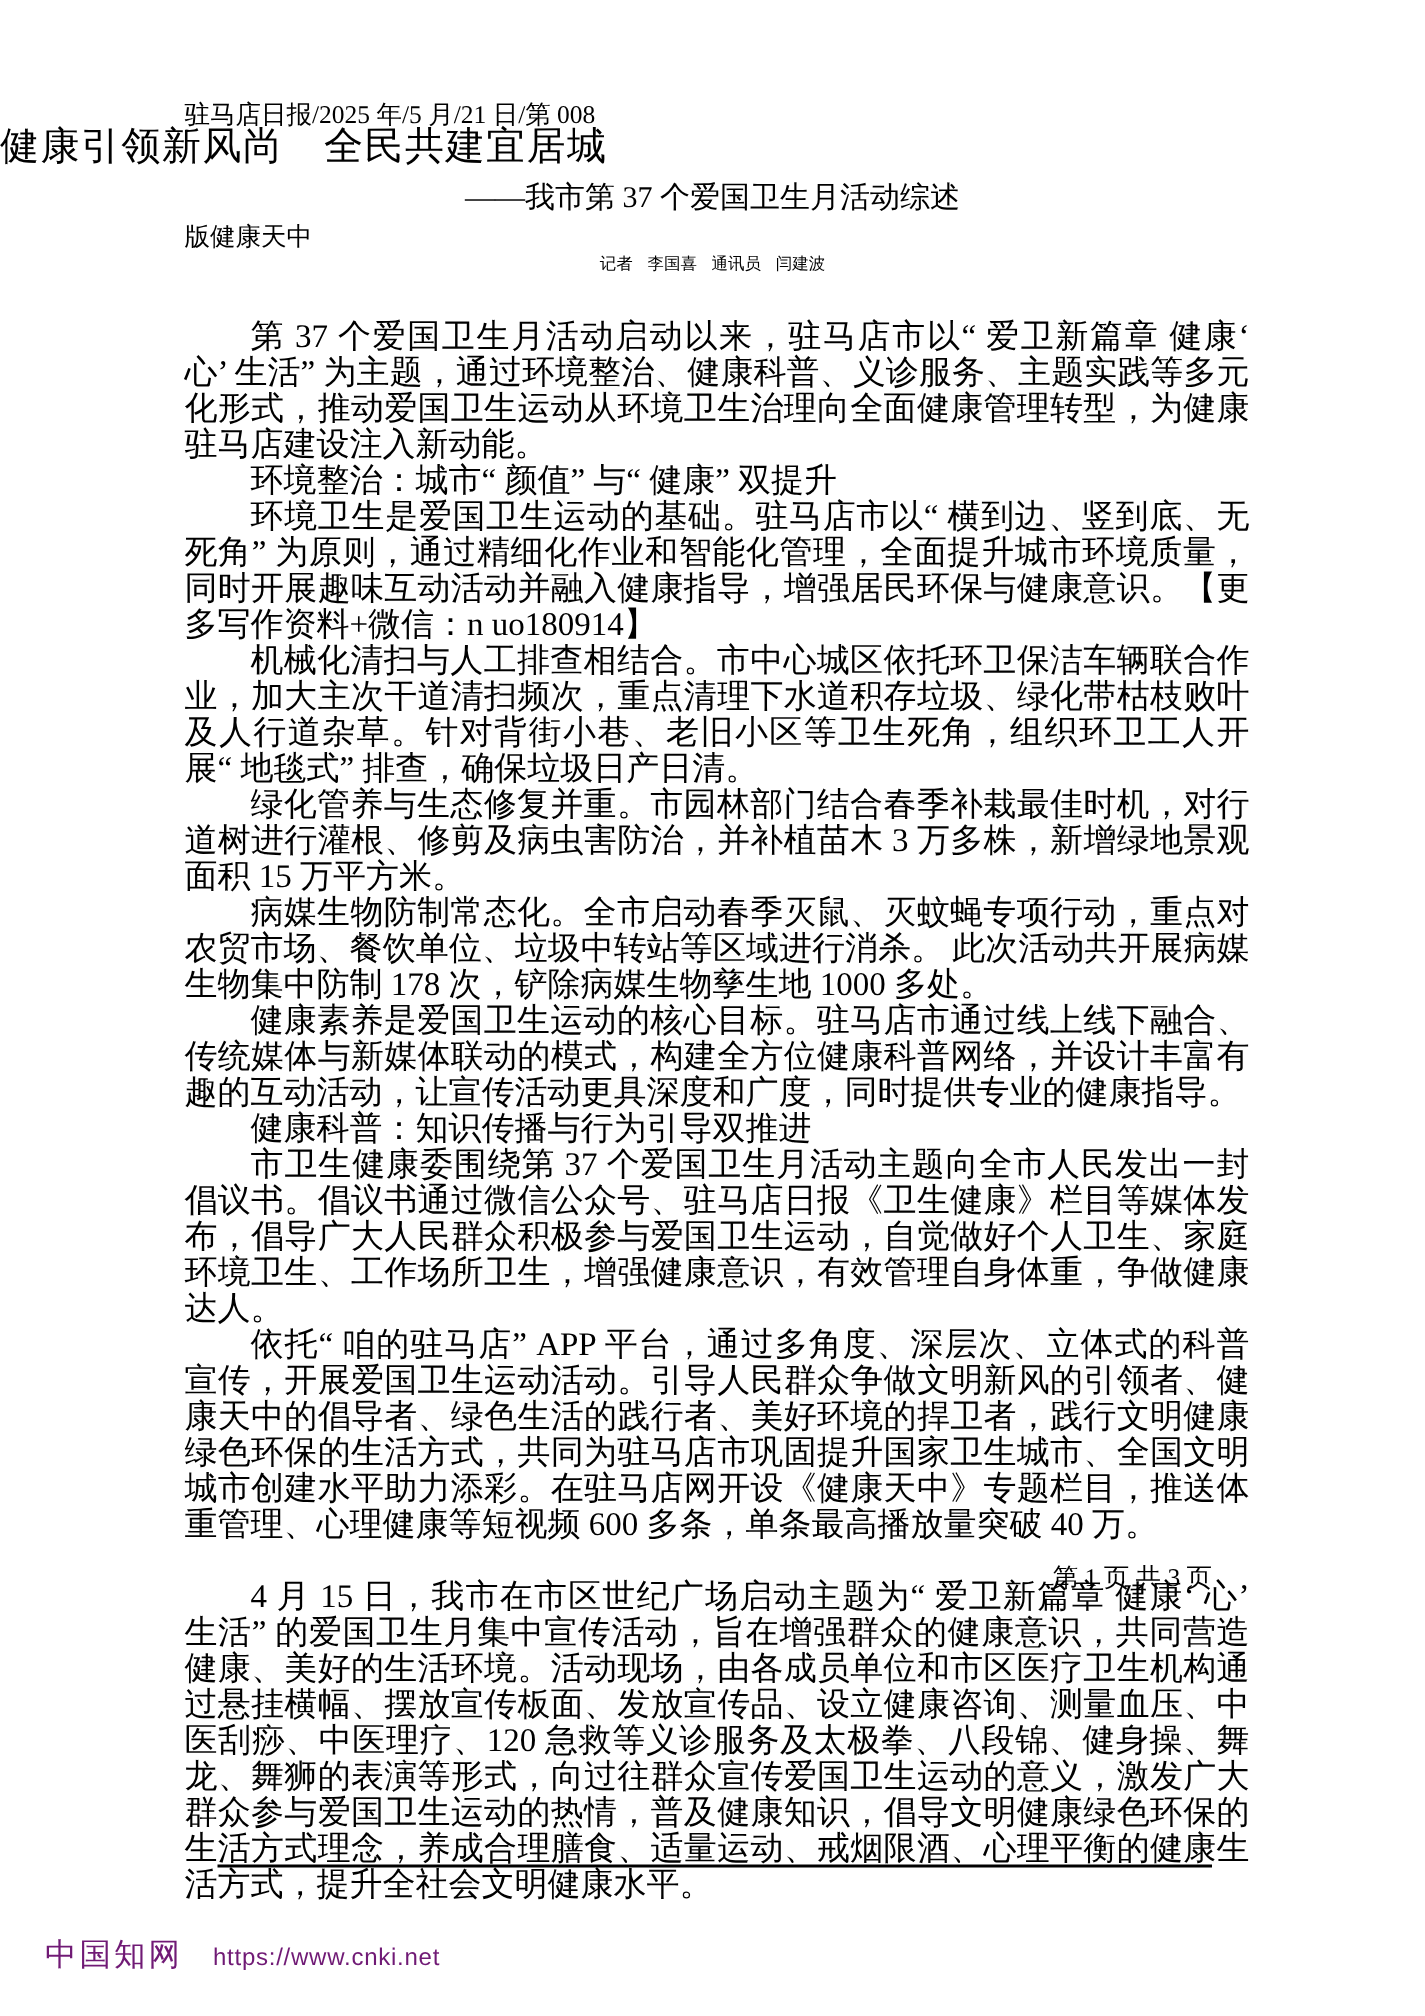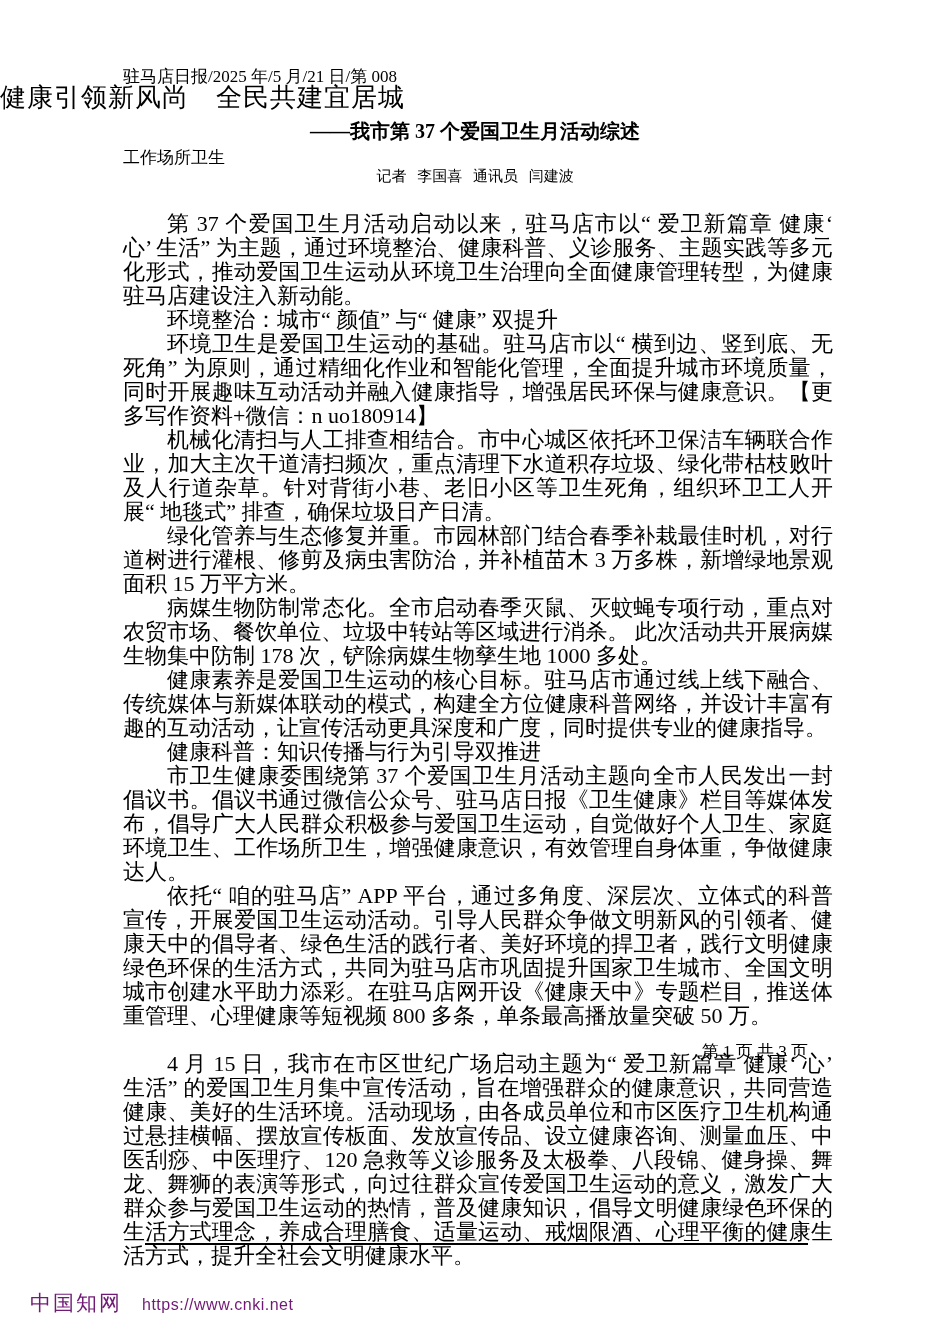--- a/index.html
+++ b/index.html
@@ -37,29 +37,29 @@
     letter-spacing: 1px;
   }
   .subtitle {
     position: absolute;
     left: 0;
     width: 100%;
     top: 118px;
     margin: 0;
     text-align: center;
     font-size: 20px;
-    font-weight: 700;
+    font-weight: 400;
   }
   .byline {
     position: absolute;
     left: 0;
     width: 100%;
     top: 164px;
     text-align: center;
-    font-size: 15px;
+    font-size: 11px;
     line-height: 24px;
     word-spacing: 7px;
   }
   .body {
     position: absolute;
     left: 123px;
     top: 212px;
     width: 710px;
     font-size: 22px;
     line-height: 24px;
@@ -104,38 +104,38 @@
     letter-spacing: 0.5px;
   }
 </style>
 </head>
 <body>
 
 <div class="sheet">
 
   <div class="doc-header">
     <div>驻马店日报/2025 年/5 月/21 日/第 008</div>
-    <div>工作场所卫生</div>
+    <div>版健康天中</div>
   </div>
 
   <h1 class="title">健康引领新风尚　全民共建宜居城</h1>
   <h2 class="subtitle">——我市第 37 个爱国卫生月活动综述</h2>
   <div class="byline">记者 李国喜 通讯员 闫建波</div>
 
   <div class="body" id="article-body">
       <p class="para">第 37 个爱国卫生月活动启动以来，驻马店市以“ 爱卫新篇章 健康‘ 心’ 生活” 为主题，通过环境整治、健康科普、义诊服务、主题实践等多元化形式，推动爱国卫生运动从环境卫生治理向全面健康管理转型，为健康驻马店建设注入新动能。</p>
       <p class="para heading">环境整治：城市“ 颜值” 与“ 健康” 双提升</p>
       <p class="para">环境卫生是爱国卫生运动的基础。驻马店市以“ 横到边、竖到底、无死角” 为原则，通过精细化作业和智能化管理，全面提升城市环境质量，同时开展趣味互动活动并融入健康指导，增强居民环保与健康意识。【更多写作资料+微信：n uo180914】</p>
       <p class="para">机械化清扫与人工排查相结合。市中心城区依托环卫保洁车辆联合作业，加大主次干道清扫频次，重点清理下水道积存垃圾、绿化带枯枝败叶及人行道杂草。针对背街小巷、老旧小区等卫生死角，组织环卫工人开展“ 地毯式” 排查，确保垃圾日产日清。</p>
       <p class="para">绿化管养与生态修复并重。市园林部门结合春季补栽最佳时机，对行道树进行灌根、修剪及病虫害防治，并补植苗木 3 万多株，新增绿地景观面积 15 万平方米。</p>
       <p class="para">病媒生物防制常态化。全市启动春季灭鼠、灭蚊蝇专项行动，重点对农贸市场、餐饮单位、垃圾中转站等区域进行消杀。 此次活动共开展病媒生物集中防制 178 次，铲除病媒生物孳生地 1000 多处。</p>
       <p class="para">健康素养是爱国卫生运动的核心目标。驻马店市通过线上线下融合、传统媒体与新媒体联动的模式，构建全方位健康科普网络，并设计丰富有趣的互动活动，让宣传活动更具深度和广度，同时提供专业的健康指导。</p>
       <p class="para heading">健康科普：知识传播与行为引导双推进</p>
       <p class="para">市卫生健康委围绕第 37 个爱国卫生月活动主题向全市人民发出一封倡议书。倡议书通过微信公众号、驻马店日报《卫生健康》栏目等媒体发布，倡导广大人民群众积极参与爱国卫生运动，自觉做好个人卫生、家庭环境卫生、工作场所卫生，增强健康意识，有效管理自身体重，争做健康达人。</p>
-      <p class="para">依托“ 咱的驻马店” APP 平台，通过多角度、深层次、立体式的科普宣传，开展爱国卫生运动活动。引导人民群众争做文明新风的引领者、健康天中的倡导者、绿色生活的践行者、美好环境的捍卫者，践行文明健康绿色环保的生活方式，共同为驻马店市巩固提升国家卫生城市、全国文明城市创建水平助力添彩。在驻马店网开设《健康天中》专题栏目，推送体重管理、心理健康等短视频 800 多条，单条最高播放量突破 50 万。</p>
+      <p class="para">依托“ 咱的驻马店” APP 平台，通过多角度、深层次、立体式的科普宣传，开展爱国卫生运动活动。引导人民群众争做文明新风的引领者、健康天中的倡导者、绿色生活的践行者、美好环境的捍卫者，践行文明健康绿色环保的生活方式，共同为驻马店市巩固提升国家卫生城市、全国文明城市创建水平助力添彩。在驻马店网开设《健康天中》专题栏目，推送体重管理、心理健康等短视频 600 多条，单条最高播放量突破 40 万。</p>
       <p class="para spaced">4 月 15 日，我市在市区世纪广场启动主题为“ 爱卫新篇章 健康‘ 心’ 生活” 的爱国卫生月集中宣传活动，旨在增强群众的健康意识，共同营造健康、美好的生活环境。活动现场，由各成员单位和市区医疗卫生机构通过悬挂横幅、摆放宣传板面、发放宣传品、设立健康咨询、测量血压、中医刮痧、中医理疗、120 急救等义诊服务及太极拳、八段锦、健身操、舞龙、舞狮的表演等形式，向过往群众宣传爱国卫生运动的意义，激发广大群众参与爱国卫生运动的热情，普及健康知识，倡导文明健康绿色环保的生活方式理念，养成合理膳食、适量运动、戒烟限酒、心理平衡的健康生活方式，提升全社会文明健康水平。</p>
     </div>
 
   <div class="page-num">第 1 页 共 3 页</div>
 
   <div class="divider"></div>
 
   <div class="watermark">
     <span class="wm-brand">中国知网</span>
     <span class="wm-url">https://www.cnki.net</span>

